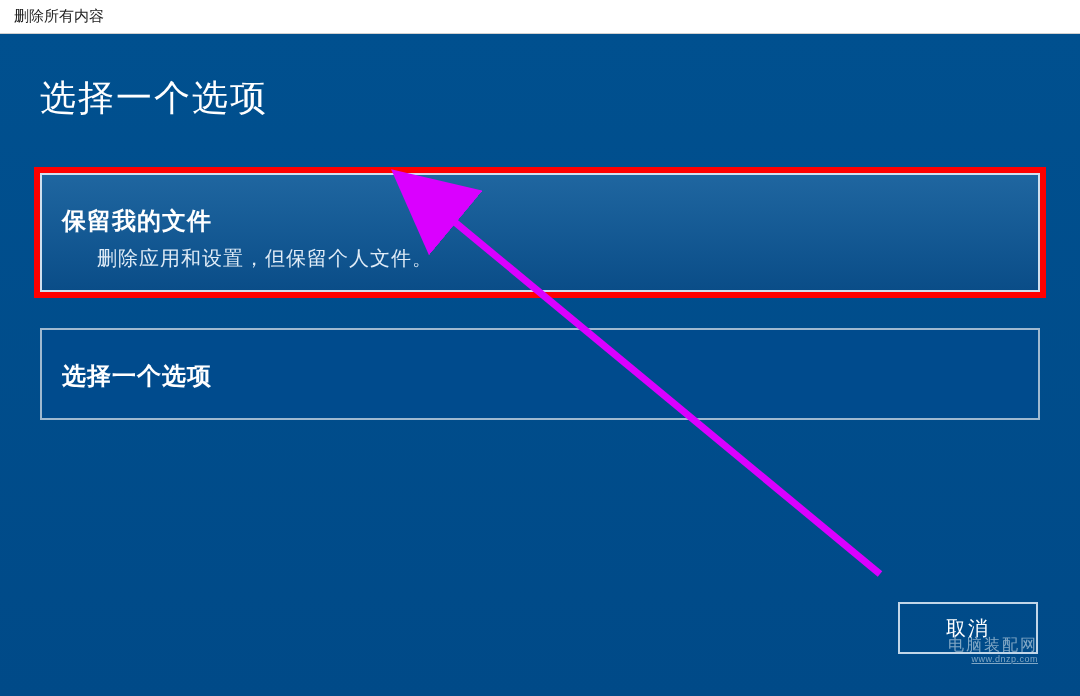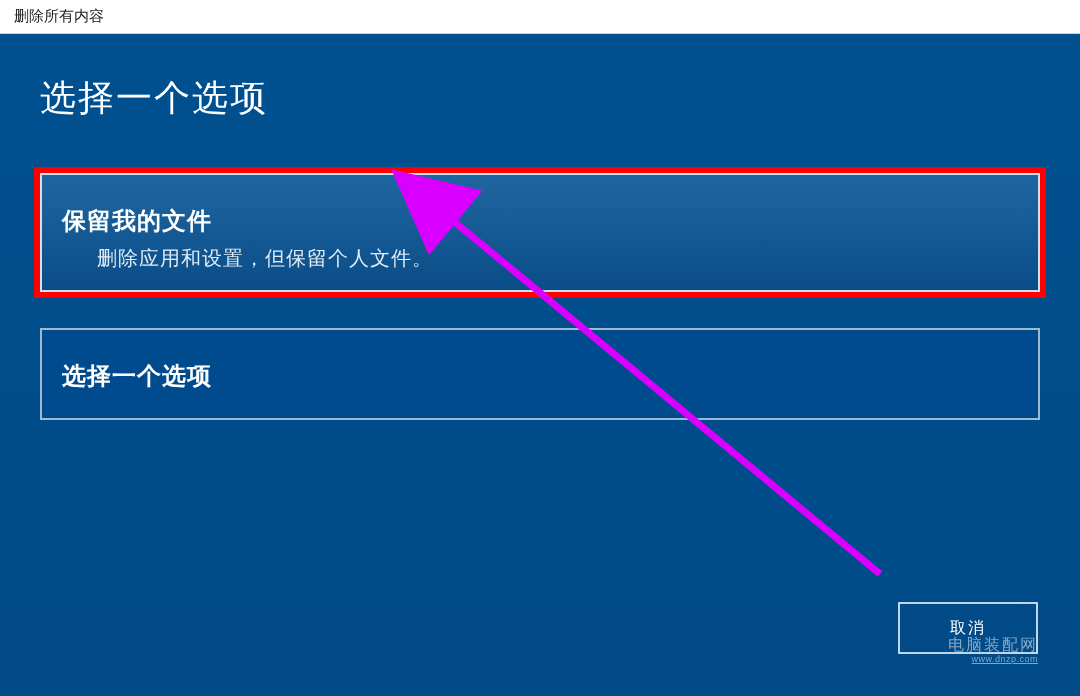--- a/index.html
+++ b/index.html
@@ -68,21 +68,21 @@
     }
     .cancel-btn {
       position: absolute;
       bottom: 42px;
       right: 42px;
       width: 140px;
       height: 52px;
       border: 2px solid #c2d6e8;
       background: transparent;
       color: #ffffff;
-      font-size: 16px;
+      font-size: 20px;
       display: flex;
       align-items: center;
       justify-content: center;
       cursor: pointer;
       font-family: inherit;
       letter-spacing: 2px;
       margin-left: 47px;
     }
     .watermark {
       position: absolute;

